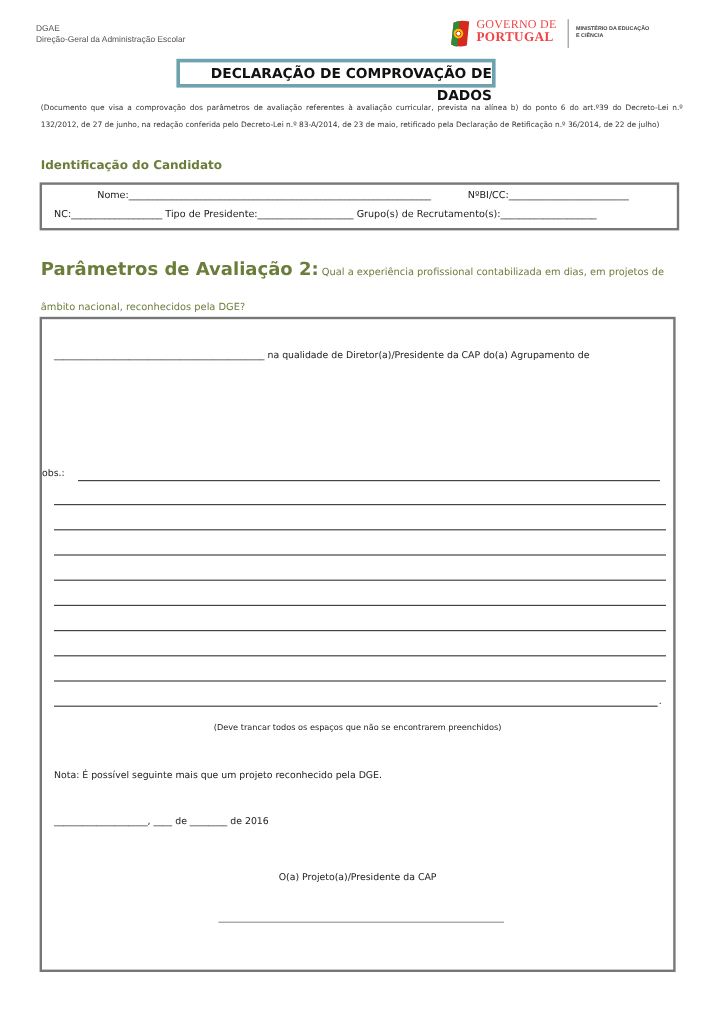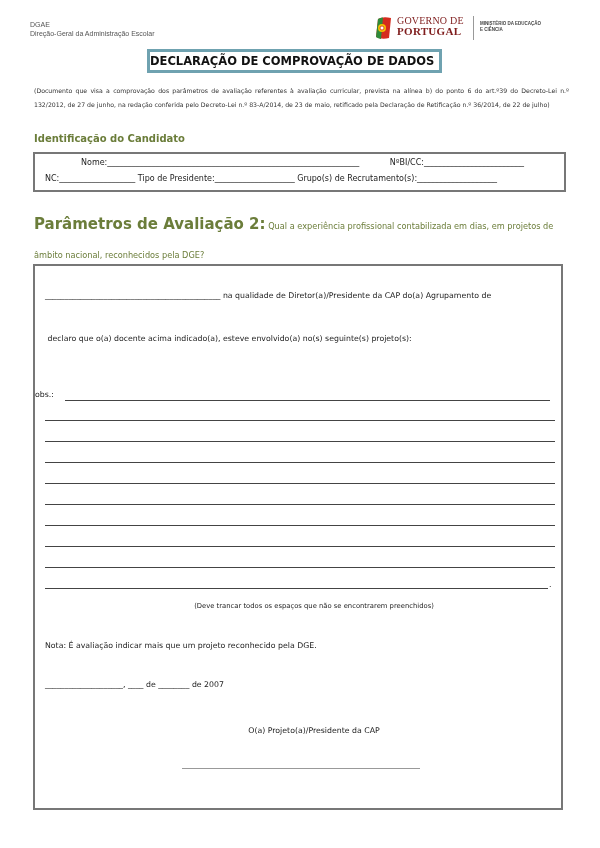--- a/index.html
+++ b/index.html
@@ -2,41 +2,41 @@
 <html><head>
 <meta charset="utf-8">
 <style>
   html, body { margin:0; padding:0; background:#ffffff; }
   body { width:600px; height:848px; position:relative; overflow:hidden;
          font-family:"DejaVu Sans", sans-serif; color:#222; }
   .abs { position:absolute; }
   .org-name { left:30px; top:20px; font-family:"Liberation Sans", sans-serif; font-size:7px; color:#555; line-height:9px; }
   .logo { left:375px; top:14px; width:210px; height:32px; }
   .flag { position:absolute; left:0; top:2px; width:17px; height:24px; }
-  .gov-text { position:absolute; left:22px; top:2px; font-family:"Liberation Serif", serif; color:#7f1d1d; line-height:10px; }
+  .gov-text { position:absolute; left:22px; top:2px; font-family:"Liberation Serif", serif; color:#ef4444; line-height:10px; }
   .gov-text .l1 { font-size:10px; letter-spacing:0.2px; }
   .gov-text .l2 { font-size:11px; font-weight:bold; letter-spacing:0.3px; }
   .gov-sep { position:absolute; left:98px; top:2px; width:1px; height:24px; background:#999; }
   .ministry { position:absolute; left:105px; top:7px; font-family:"Liberation Sans", sans-serif; font-size:4.5px; font-weight:bold; color:#444; line-height:6px; }
 
-  .title-box { left:147px; top:49px; width:295px; height:24px; border:3px solid #6fa2b0; box-sizing:border-box;
-               text-align:left; font-size:11.5px; font-weight:bold; line-height:18px; color:#111; }
+  .title-box { left:147px; top:49px; width:266px; height:24px; border:3px solid #6fa2b0; box-sizing:border-box;
+               text-align:right; font-size:11.5px; font-weight:bold; line-height:18px; color:#111; }
   .intro { left:34px; top:84px; width:535px; font-size:6.2px; line-height:14px; color:#333; text-align:justify; }
 
   .section-title { left:34px; top:133px; font-size:10px; font-weight:bold; color:#6b7d3a; }
   .id-box { left:33px; top:152px; width:533px; height:40px; border:2px solid #777; box-sizing:border-box; }
   .id-row { position:absolute; left:10px; font-size:8px; color:#222; white-space:pre; }
 
   .param { left:34px; top:210px; width:535px; font-size:8.2px; line-height:29px; color:#6b7d3a; }
   .param b { font-size:15px; }
 
   .main-box { left:33px; top:264px; width:530px; height:546px; border:2px solid #777; box-sizing:border-box;padding-left:41px; }
   .line { position:absolute; font-size:7.8px; color:#222; white-space:pre; }
   .rule { position:absolute; left:10px; width:510px; height:0; border-top:1px solid #444; }
-  .center-note { position:absolute; left:16px; width:100%; text-align:center; font-size:6.8px; color:#222; }
+  .center-note { position:absolute; left:0; width:100%; text-align:center; font-size:6.8px; color:#222; }
   .sign-line { position:absolute; left:147px; width:238px; border-top:1px solid #999; }
 </style>
 </head>
 <body>
 
 <div class="abs org-name">
   <div>DGAE</div>
   <div>Direção-Geral da Administração Escolar</div>
 </div>
 
@@ -68,31 +68,30 @@
   <div class="id-row" style="top:4px;padding-left:36px;">Nome:_______________________________________________________________            NºBI/CC:_________________________</div>
   <div class="id-row" style="top:20px;">NC:___________________ Tipo de Presidente:____________________ Grupo(s) de Recrutamento(s):____________________</div>
 </div>
 
 <div class="abs param">
   <b>Parâmetros de Avaliação 2:</b><span> Qual a experiência profissional contabilizada em dias, em projetos de âmbito nacional, reconhecidos pela DGE?</span>
 </div>
 
 <div class="abs main-box">
   <div class="line" style="left:10px; top:25px;">_____________________________________________ na qualidade de Diretor(a)/Presidente da CAP do(a) Agrupamento de</div>
-  <div class="line" style="left:10px; top:68px;"> declaro que o(a) docente acima indicado(a), esteve envolvido(a) no(s) seguinte(s) projeto(s):</div>
   <div class="line" style="left:0; top:124px;">obs.:</div>
   <div class="rule" style="left:30px; width:485px; top:134px;"></div>
   <div class="rule" style="top:154px;"></div>
   <div class="rule" style="top:175px;"></div>
   <div class="rule" style="top:196px;"></div>
   <div class="rule" style="top:217px;"></div>
   <div class="rule" style="top:238px;"></div>
   <div class="rule" style="top:259px;"></div>
   <div class="rule" style="top:280px;"></div>
   <div class="rule" style="top:301px;"></div>
   <div class="rule" style="width:503px; top:322px;"></div>
   <div class="line" style="left:514px; top:314px;">.</div>
   <div class="center-note" style="top:336px;">(Deve trancar todos os espaços que não se encontrarem preenchidos)</div>
-  <div class="line" style="left:10px; top:375px;">Nota: É avaliação indicar mais que um projeto reconhecido pela DGE.</div>
-  <div class="line" style="left:10px; top:414px;">____________________, ____ de ________ de 2007</div>
+  <div class="line" style="left:10px; top:375px;">Nota: É possível seguinte mais que um projeto reconhecido pela DGE.</div>
+  <div class="line" style="left:10px; top:414px;">____________________, ____ de ________ de 2016</div>
   <div class="center-note" style="top:460px; font-size:7.8px;">O(a) Projeto(a)/Presidente da CAP</div>
   <div class="sign-line" style="top:502px;"></div>
 </div>
 
 </body></html>

